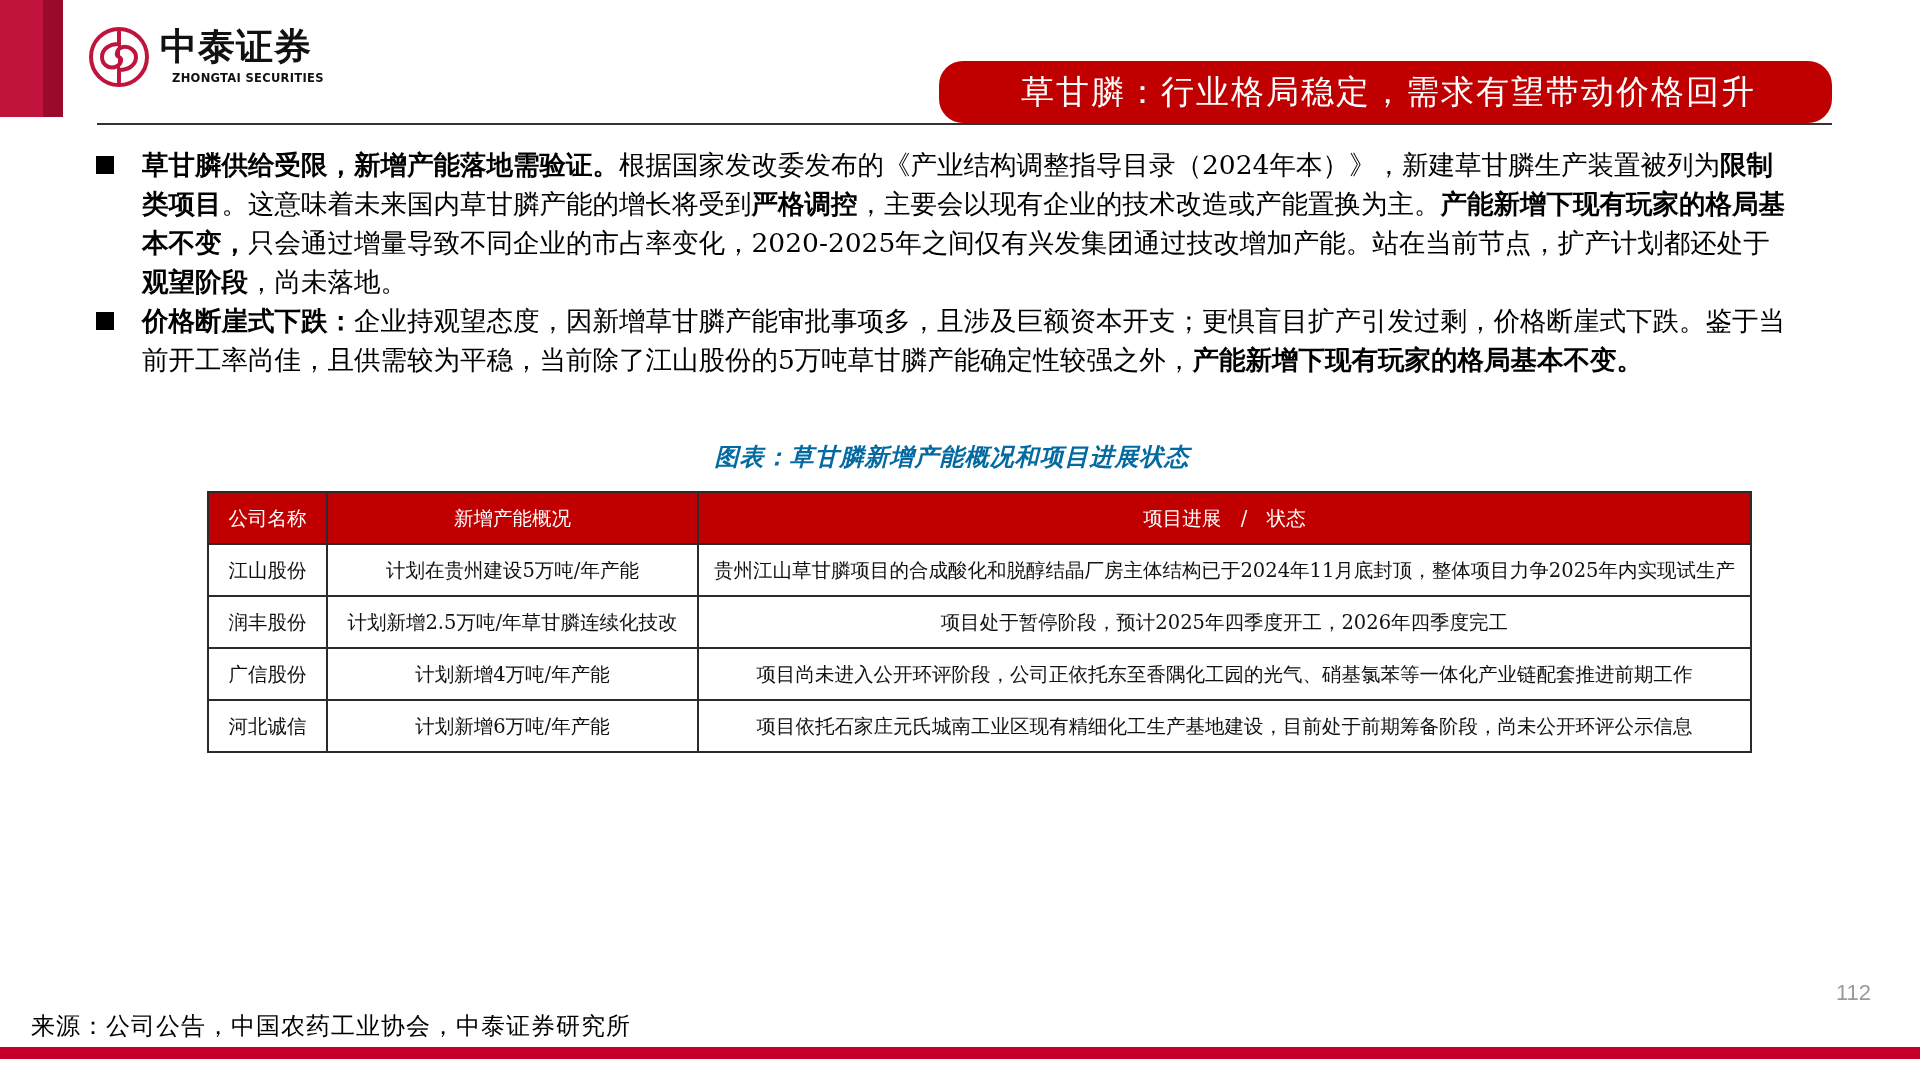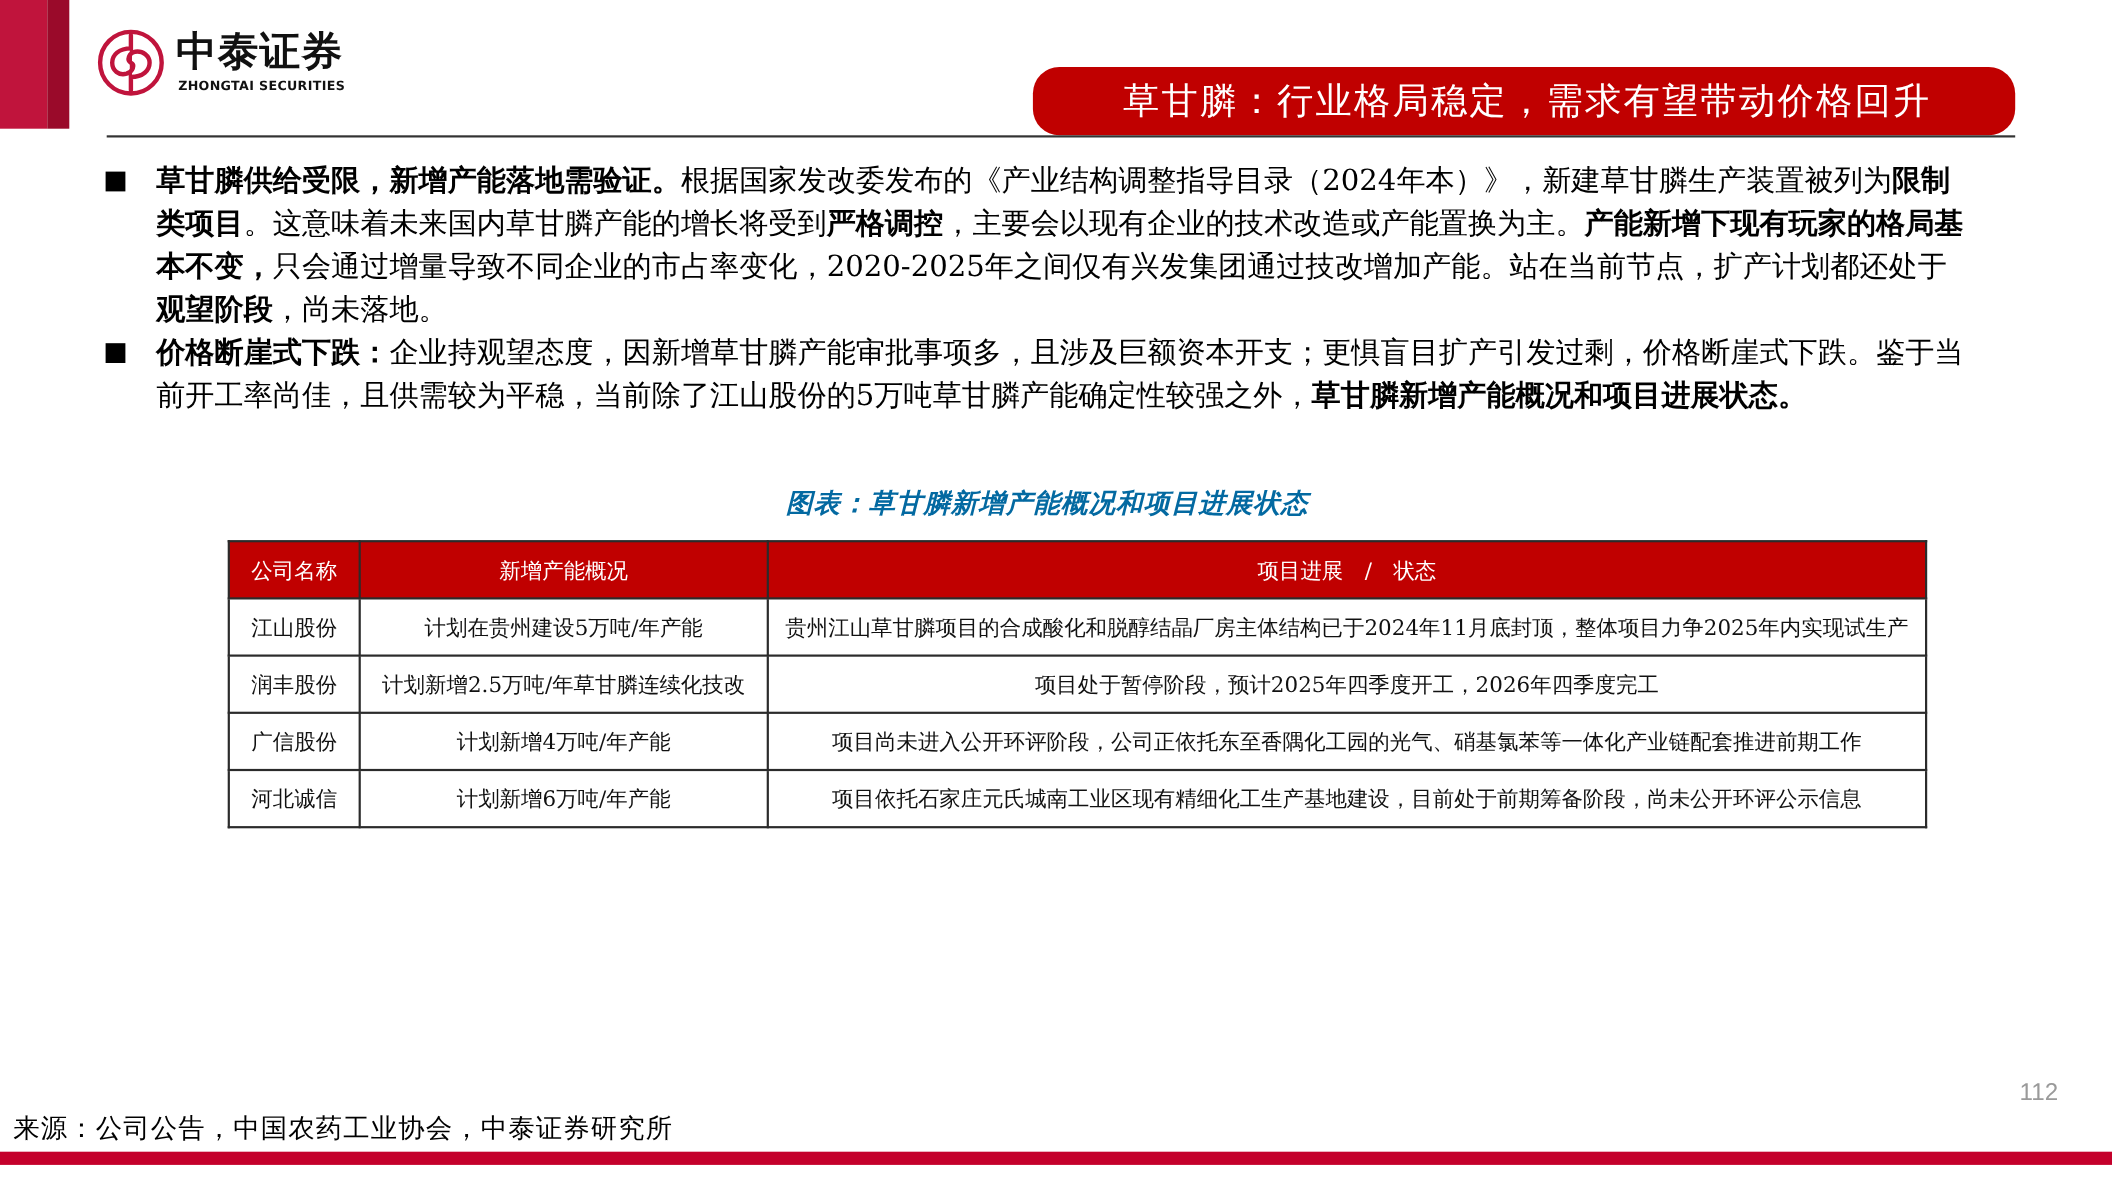--- a/index.html
+++ b/index.html
@@ -3,36 +3,36 @@
 <meta charset="utf-8">
 <style>
   html, body { margin:0; padding:0; }
   body { width:1920px; height:1080px; position:relative; background:#ffffff; overflow:hidden;
          font-family:"DejaVu Serif","Liberation Serif",serif; color:#000; }
   .abs { position:absolute; }
   .side-bar-1 { left:0; top:0; width:43px; height:117px; background:#c0143c; }
   .side-bar-2 { left:43px; top:0; width:20px; height:117px; background:#9a0a2a; }
   .logo { left:88px; top:26px; width:62px; height:62px; }
   .logo-cn { left:160px; top:26px; font-family:"DejaVu Sans","Liberation Sans",sans-serif; font-weight:bold; font-size:37px; letter-spacing:1px; line-height:42px; color:#111; }
-  .logo-en { left:162px; top:71px; font-family:"DejaVu Sans","Liberation Sans",sans-serif; font-weight:bold; font-size:11.5px; letter-spacing:0.3px; color:#111; }
+  .logo-en { left:172px; top:71px; font-family:"DejaVu Sans","Liberation Sans",sans-serif; font-weight:bold; font-size:11.5px; letter-spacing:0.3px; color:#111; }
   .rule { left:97px; top:123px; width:1735px; height:2px; background:#333; }
   .title-bar { left:939px; top:61px; width:893px; height:62px; background:#c00000; color:#fff;
                font-size:33px; line-height:62px; text-align:center; letter-spacing:2px; box-sizing:border-box; padding-left:6px; white-space:nowrap;border-radius:24px; }
   .body-text { left:96px; top:145px; width:1700px; font-size:26.5px; line-height:39px; }
   .bullet { position:relative; padding-left:46px; }
   .bullet .sq { position:absolute; left:0; top:11px; width:18px; height:18px; background:#000; }
   b { font-weight:bold; }
   .caption { left:0; width:1920px; top:441px; text-align:center; padding-left:0; }
   .caption span { display:inline-block; margin-left:-16px; color:#0369a1; font-size:24px; font-weight:bold; font-style:italic; letter-spacing:1px; }
   table.data { position:absolute; left:207px; top:491px; width:1545px; border-collapse:collapse; font-size:19.5px; }
   table.data th, table.data td { border:2px solid #2b2b2b; text-align:center; height:50px; padding:0 15px; white-space:nowrap; }
   table.data th { background:#c00000; color:#fff; font-weight:normal; border-color:#2b2b2b; }
   table.data td { color:#111; }
   .c1 { width:112px; } .c2 { width:364px; }
-  .source { left:12px; top:1010px; font-size:24px; letter-spacing:1px; }
+  .source { left:31px; top:1010px; font-size:24px; letter-spacing:1px; }
   .foot-bar { left:0; top:1047px; width:1920px; height:12px; background:#c4002b; }
   .page-num { left:1836px; top:980px; font-family:"Liberation Sans","DejaVu Sans",sans-serif; font-size:22px; color:#9a9a9a; }
 </style>
 </head>
 <body>
 
 <div class="abs side-bar-1"></div>
 <div class="abs side-bar-2"></div>
 
 <svg class="abs logo" viewBox="0 0 62 62">
@@ -46,21 +46,21 @@
 <div class="abs title-bar">草甘膦：行业格局稳定，需求有望带动价格回升</div>
 <div class="abs rule"></div>
 
 <div class="abs body-text">
   <div class="bullet">
     <span class="sq"></span>
     <b>草甘膦供给受限，新增产能落地需验证。</b><span>根据国家发改委发布的《产业结构调整指导目录（2024年本）》，新建草甘膦生产装置被列为</span><b>限制类项目</b><span>。这意味着未来国内草甘膦产能的增长将受到</span><b>严格调控</b><span>，主要会以现有企业的技术改造或产能置换为主。</span><b>产能新增下现有玩家的格局基本不变，</b><span>只会通过增量导致不同企业的市占率变化，2020-2025年之间仅有兴发集团通过技改增加产能。站在当前节点，扩产计划都还处于</span><b>观望阶段</b><span>，尚未落地。</span>
   </div>
   <div class="bullet">
     <span class="sq"></span>
-    <b>价格断崖式下跌：</b><span>企业持观望态度，因新增草甘膦产能审批事项多，且涉及巨额资本开支；更惧盲目扩产引发过剩，价格断崖式下跌。鉴于当前开工率尚佳，且供需较为平稳，当前除了江山股份的5万吨草甘膦产能确定性较强之外，</span><b>草甘膦新增产能概况和项目进展状态。</b>
+    <b>价格断崖式下跌：</b><span>企业持观望态度，因新增草甘膦产能审批事项多，且涉及巨额资本开支；更惧盲目扩产引发过剩，价格断崖式下跌。鉴于当前开工率尚佳，且供需较为平稳，当前除了江山股份的5万吨草甘膦产能确定性较强之外，</span><b>产能新增下现有玩家的格局基本不变。</b>
   </div>
 </div>
 
 <div class="abs caption">
   <span>图表：草甘膦新增产能概况和项目进展状态</span>
 </div>
 
 <table class="data">
   <thead>
     <tr>

